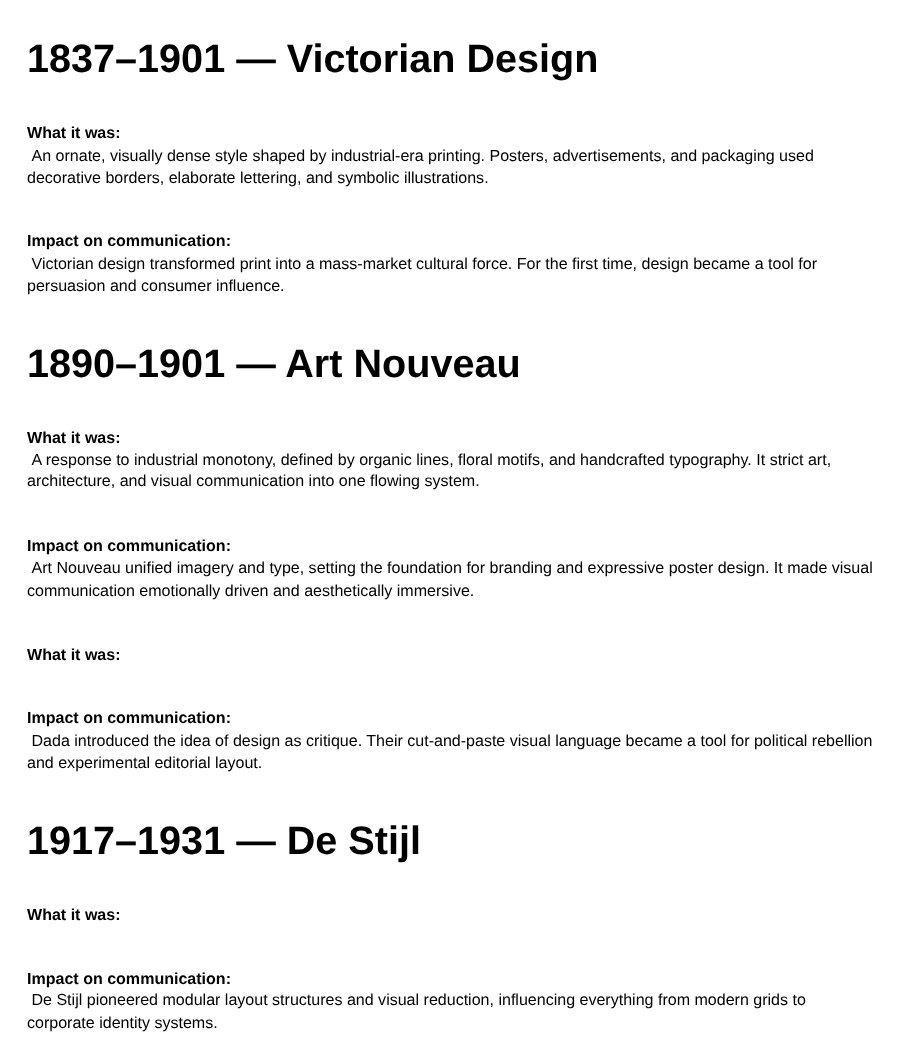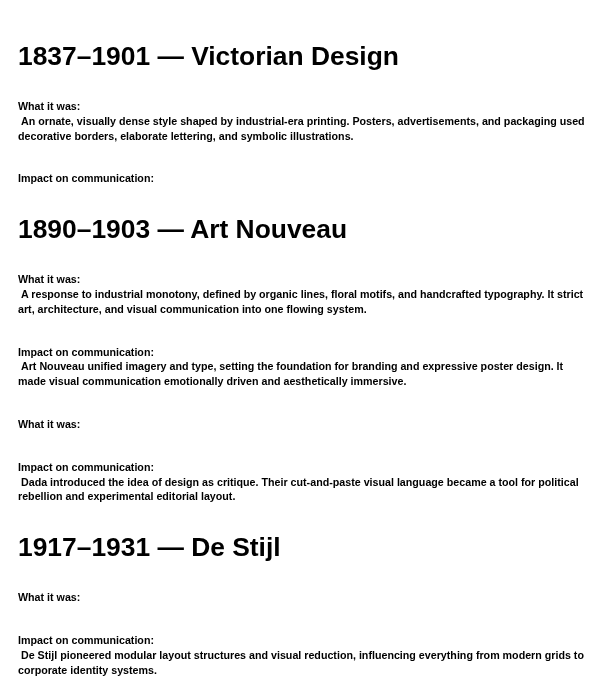--- a/index.html
+++ b/index.html
@@ -9,21 +9,21 @@
   }
   body {
     width: 603px;
     height: 694px;
     overflow: hidden;
     font-family: "Liberation Sans", sans-serif;
     color: #000000;
     -webkit-font-smoothing: antialiased;
   }
   .page {
-    padding: 27px 18px 0 18px;
+    padding: 10px 18px 0 18px;
     box-sizing: border-box;
   }
   section.era {
     margin: 0;
   }
   h1.era-title {
     font-size: 26.4px;
     line-height: 30px;
     font-weight: bold;
     margin: 14px 0 17px 0;
@@ -32,36 +32,35 @@
   p.block {
     font-size: 10.7px;
     line-height: 14.8px;
     margin: 28px 0;
   }
   p.block strong {
     font-weight: bold;
   }
   .body-text {
     white-space: pre-wrap;
-    font-weight: bold;
   }
 </style>
 </head>
 <body style="background: rgb(255, 255, 255); color: rgb(0, 0, 0);">
 
 <div class="page">
 
   <section class="era">
     <h1 class="era-title">1837–1901 — Victorian Design</h1>
     <p class="block"><strong>What it was:</strong><br><span class="body-text"> An ornate, visually dense style shaped by industrial-era printing. Posters, advertisements, and packaging used decorative borders, elaborate lettering, and symbolic illustrations.</span></p>
-    <p class="block"><strong>Impact on communication:</strong><br></p>
+    <p class="block"><strong>Impact on communication:</strong><br><span class="body-text"> Victorian design transformed print into a mass-market cultural force. For the first time, design became a tool for persuasion and consumer influence.</span></p>
   </section>
 
   <section class="era">
-    <h1 class="era-title">1890–1903 — Art Nouveau</h1>
+    <h1 class="era-title">1890–1901 — Art Nouveau</h1>
     <p class="block"><strong>What it was:</strong><br><span class="body-text"> A response to industrial monotony, defined by organic lines, floral motifs, and handcrafted typography. It strict art, architecture, and visual communication into one flowing system.</span></p>
     <p class="block"><strong>Impact on communication:</strong><br><span class="body-text"> Art Nouveau unified imagery and type, setting the foundation for branding and expressive poster design. It made visual communication emotionally driven and aesthetically immersive.</span></p>
   </section>
 
   <section class="era">
     <p class="block"><strong>What it was:</strong><br></p>
     <p class="block"><strong>Impact on communication:</strong><br><span class="body-text"> Dada introduced the idea of design as critique. Their cut-and-paste visual language became a tool for political rebellion and experimental editorial layout.</span></p>
   </section>
 
   <section class="era">

